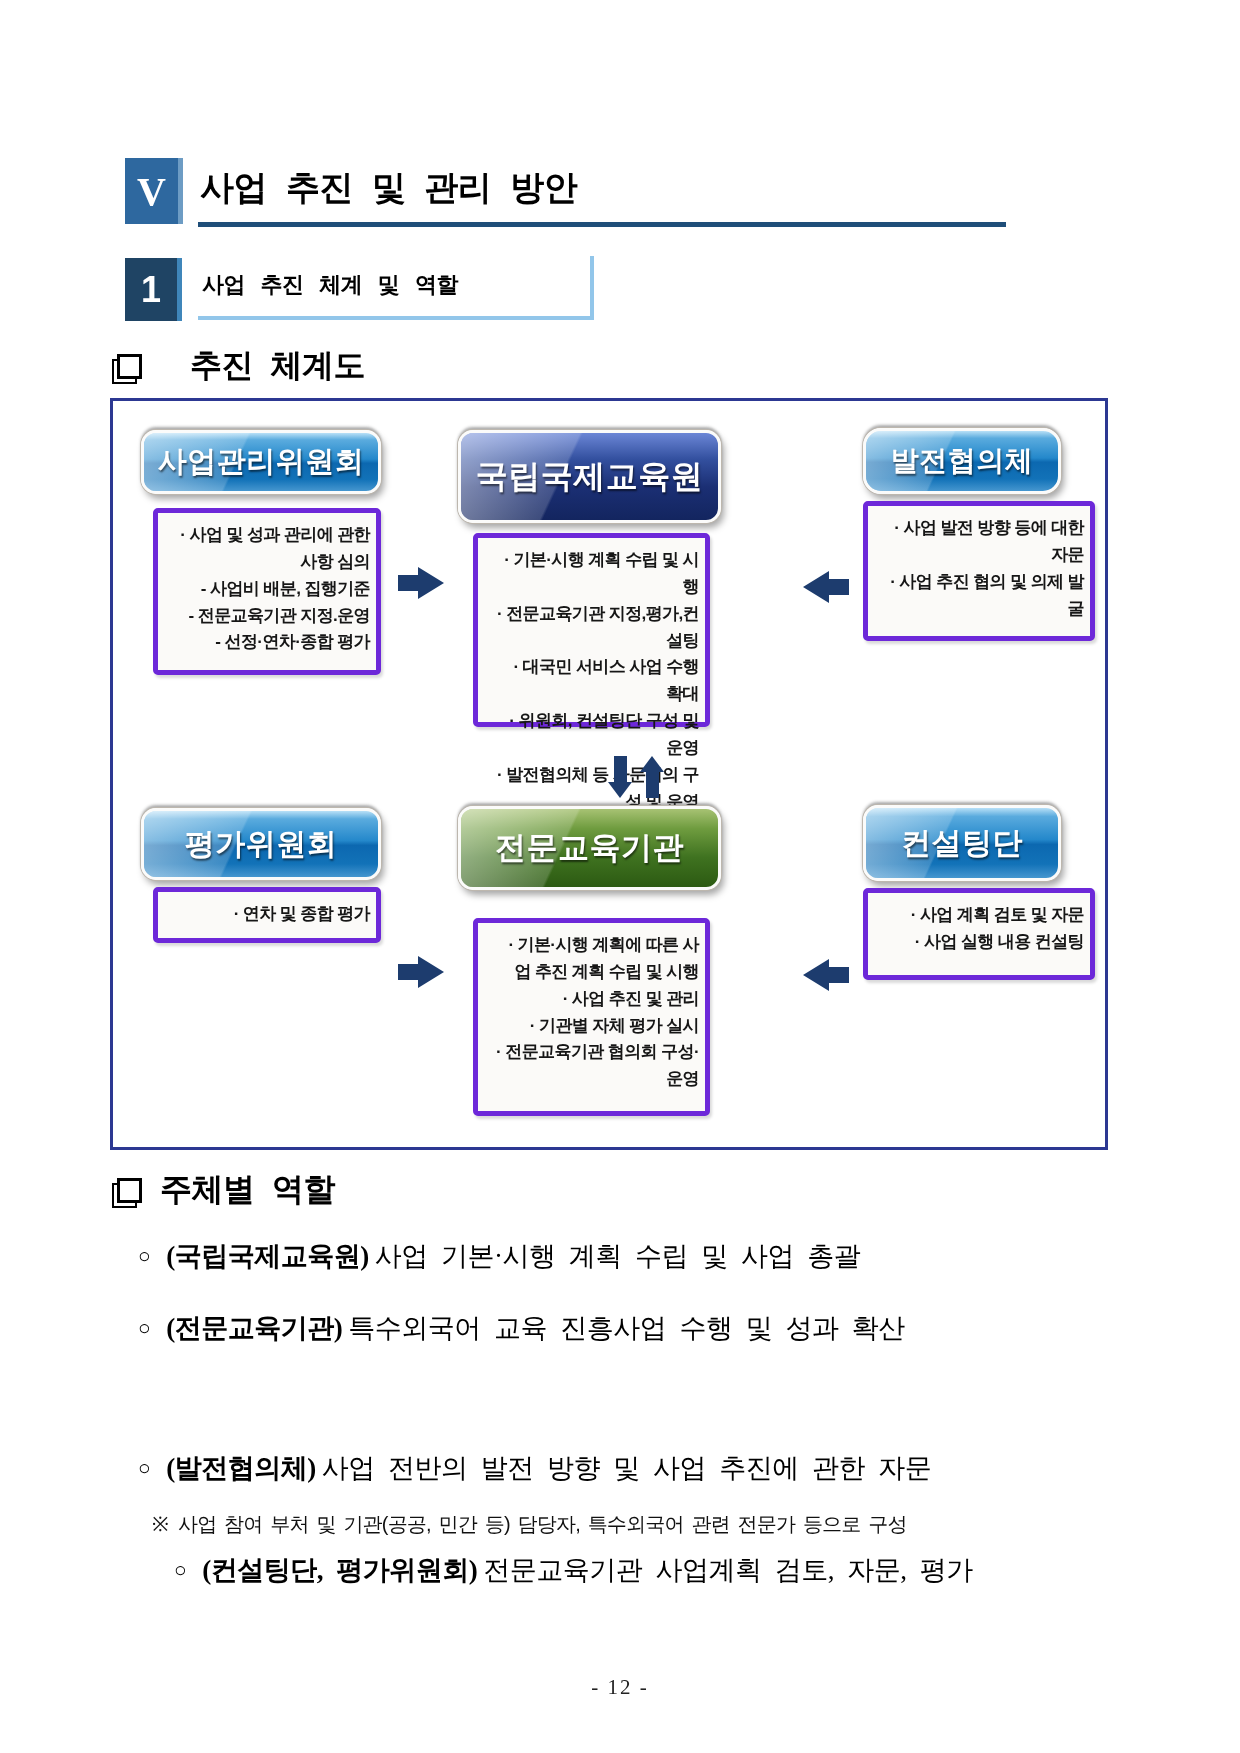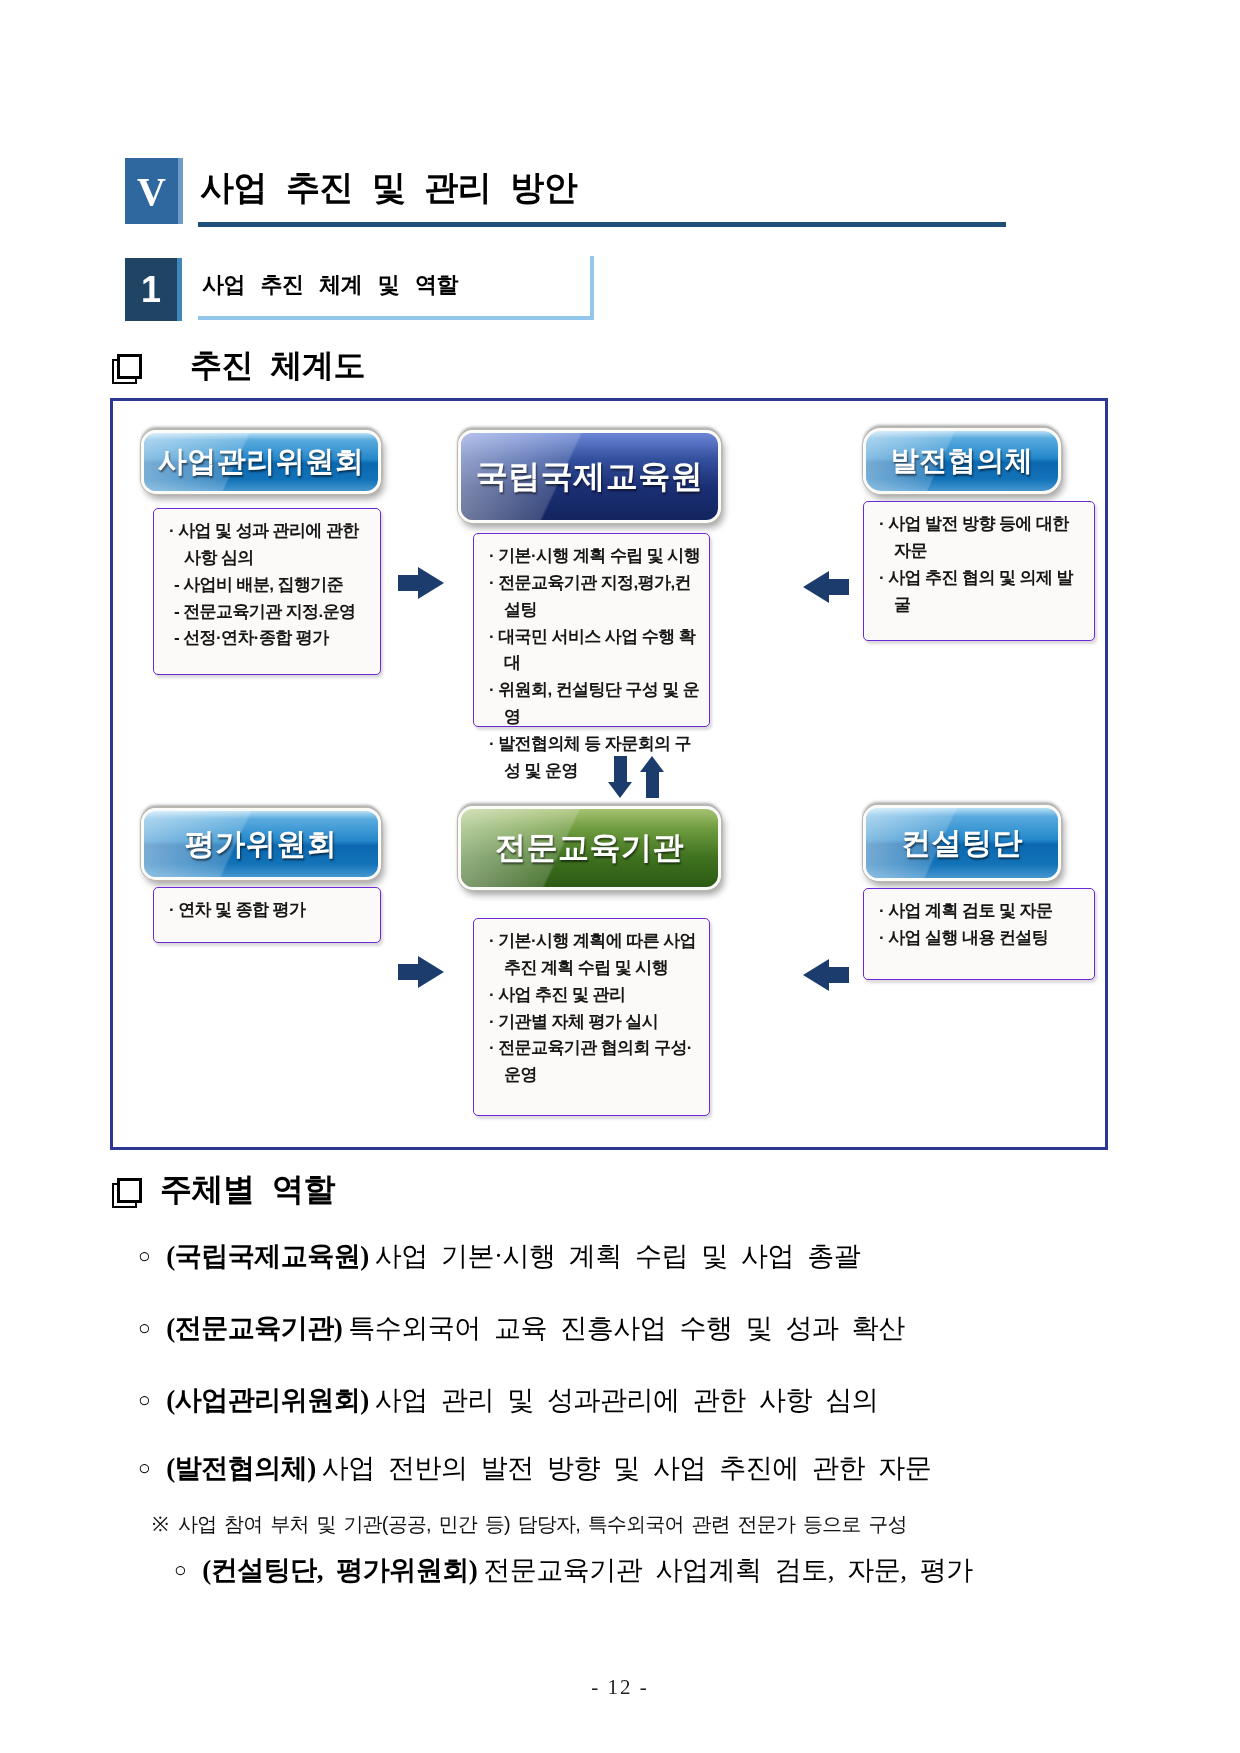--- a/index.html
+++ b/index.html
@@ -47,21 +47,21 @@
   .sq {
     display:inline-block; width:25px; height:25px; background:#fff;
     border:3px solid #000;
     box-shadow:-5px 5px 0 -2px #ffffff, -5px 5px 0 0 #000000;
     margin-left:5px;
   }
 
   
   .dbox {
     position:absolute; left:110px; top:398px; width:998px; height:752px;
-    border:3px solid #2c3892; background:#ffffff;
+    border:3px solid #2c3892; background:#ffffff;text-align:right;
   }
 
   
   .btn3d {
     position:absolute; display:flex; align-items:center; justify-content:center;
     border:3px solid #fbfbfa; border-radius:15px;
     box-shadow:0 0 0 1px #bdb7ae, 3px 5px 7px rgba(0,0,0,.35), 0 -3px 3px rgba(70,70,70,.45);
     overflow:hidden;
   }
   .btn3d::before {
@@ -72,21 +72,21 @@
   .g-blue  { background:linear-gradient(180deg,#b8e0f7 0%,#5aabde 12%,#2488cb 45%,#0c68b0 52%,#1272b8 80%,#4596cf 100%); }
   .g-navy  { background:linear-gradient(180deg,#6b86d6 0%,#33509f 30%,#1b2f74 62%,#13255f 100%); }
   .g-green { background:linear-gradient(180deg,#a7c273 0%,#6f9c3f 25%,#3f7220 62%,#2c5a12 100%); }
   .btn-label {
     position:relative; z-index:2; color:#fff; font-weight:bold;
     text-shadow:1px 2px 2px rgba(0,0,0,.55); letter-spacing:0.5px; white-space:nowrap;
   }
 
   
   .panel {
-    position:absolute; background:#fbfaf8; border:1px solid #6d28d9; border-radius:5px;
+    position:absolute; background:#fbfaf8; border:5px solid #6d28d9; border-radius:5px;
     box-shadow:2px 3px 3px rgba(0,0,0,.15);
     padding:9px 6px 8px 15px; font-size:17px; font-weight:bold; color:#161616;
     line-height:1.58; letter-spacing:-0.6px;
   }
   .pi { padding-left:15px; text-indent:-15px; }
 
   
   .arr { position:absolute; display:flex; align-items:center; }
   .shaft  { width:20px; height:16px; background:#1d3c6e; }
   .head-r { width:0; height:0; border-top:16px solid transparent; border-bottom:16px solid transparent; border-left:26px solid #1d3c6e; }
@@ -233,23 +233,20 @@
     <span class="sq"></span>
     <span>주체별 역할</span>
   </div>
 
   <div class="role" style="top:1238px;">
     <span class="rb">○</span><span class="rn">(국립국제교육원)</span><span>사업 기본·시행 계획 수립 및 사업 총괄</span>
   </div>
   <div class="role" style="top:1310px;">
     <span class="rb">○</span><span class="rn">(전문교육기관)</span><span>특수외국어 교육 진흥사업 수행 및 성과 확산</span>
   </div>
-  <div class="role" style="top:1382px;">
-    <span class="rb">○</span><span class="rn">(사업관리위원회)</span><span>사업 관리 및 성과관리에 관한 사항 심의</span>
-  </div>
   <div class="role" style="top:1450px;">
     <span class="rb">○</span><span class="rn">(발전협의체)</span><span>사업 전반의 발전 방향 및 사업 추진에 관한 자문</span>
   </div>
 
   <div class="note" style="top:1510px;">
     <span class="nm">※</span><span>사업 참여 부처 및 기관(공공, 민간 등) 담당자, 특수외국어 관련 전문가 등으로 구성</span>
   </div>
 
   <div class="role" style="top:1552px;margin-left:36px;">
     <span class="rb">○</span><span class="rn">(컨설팅단, 평가위원회)</span><span>전문교육기관 사업계획 검토, 자문, 평가</span>

